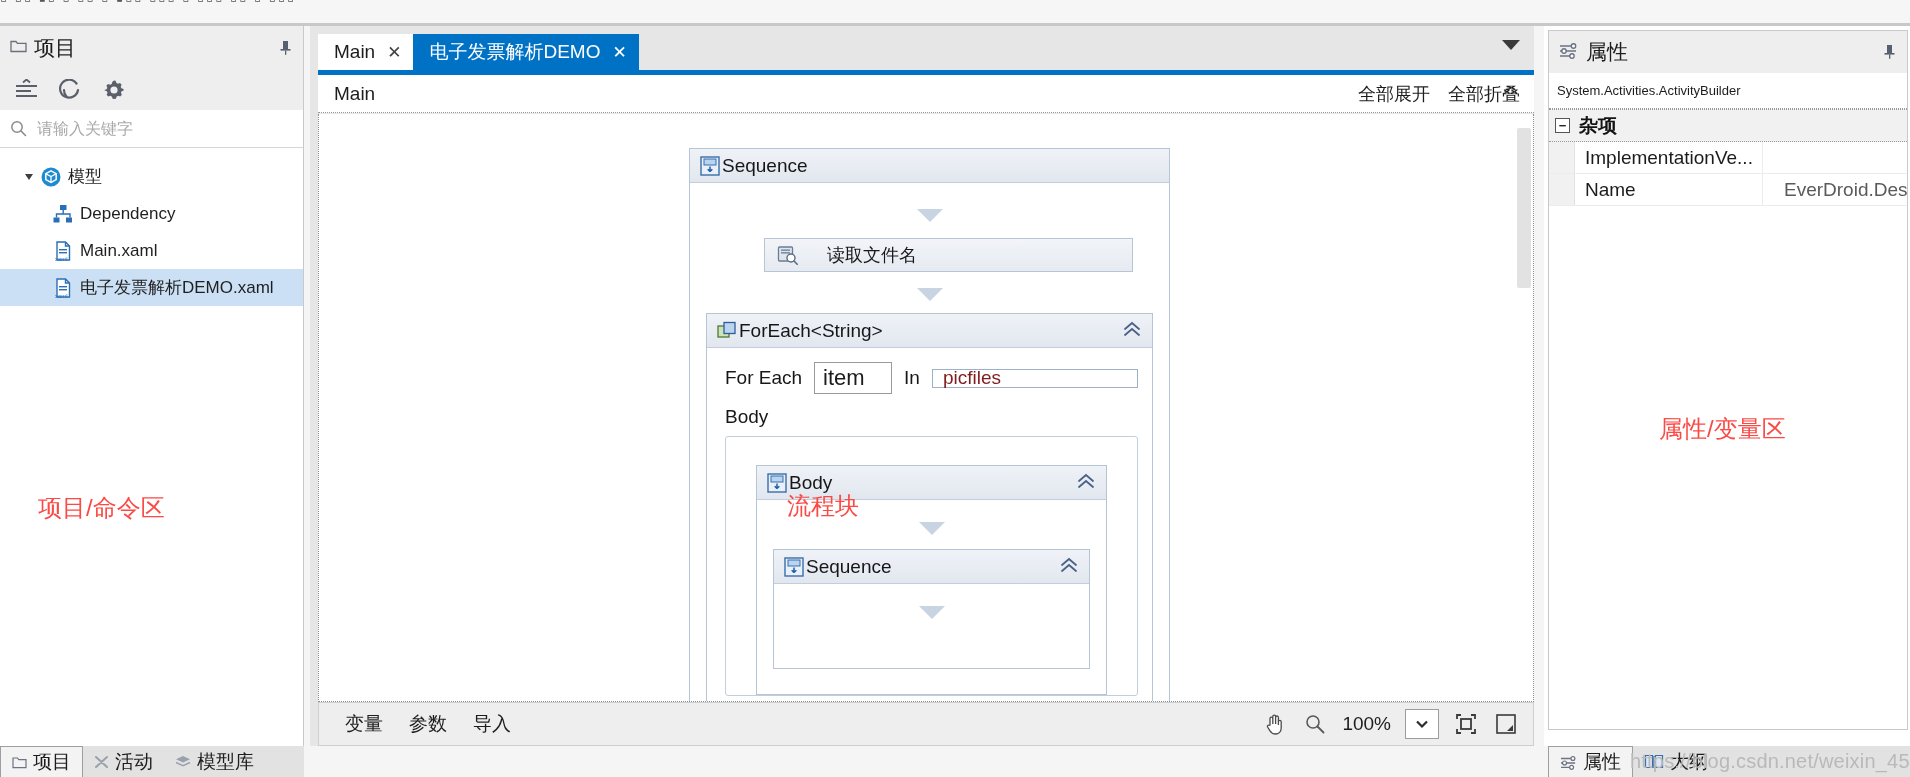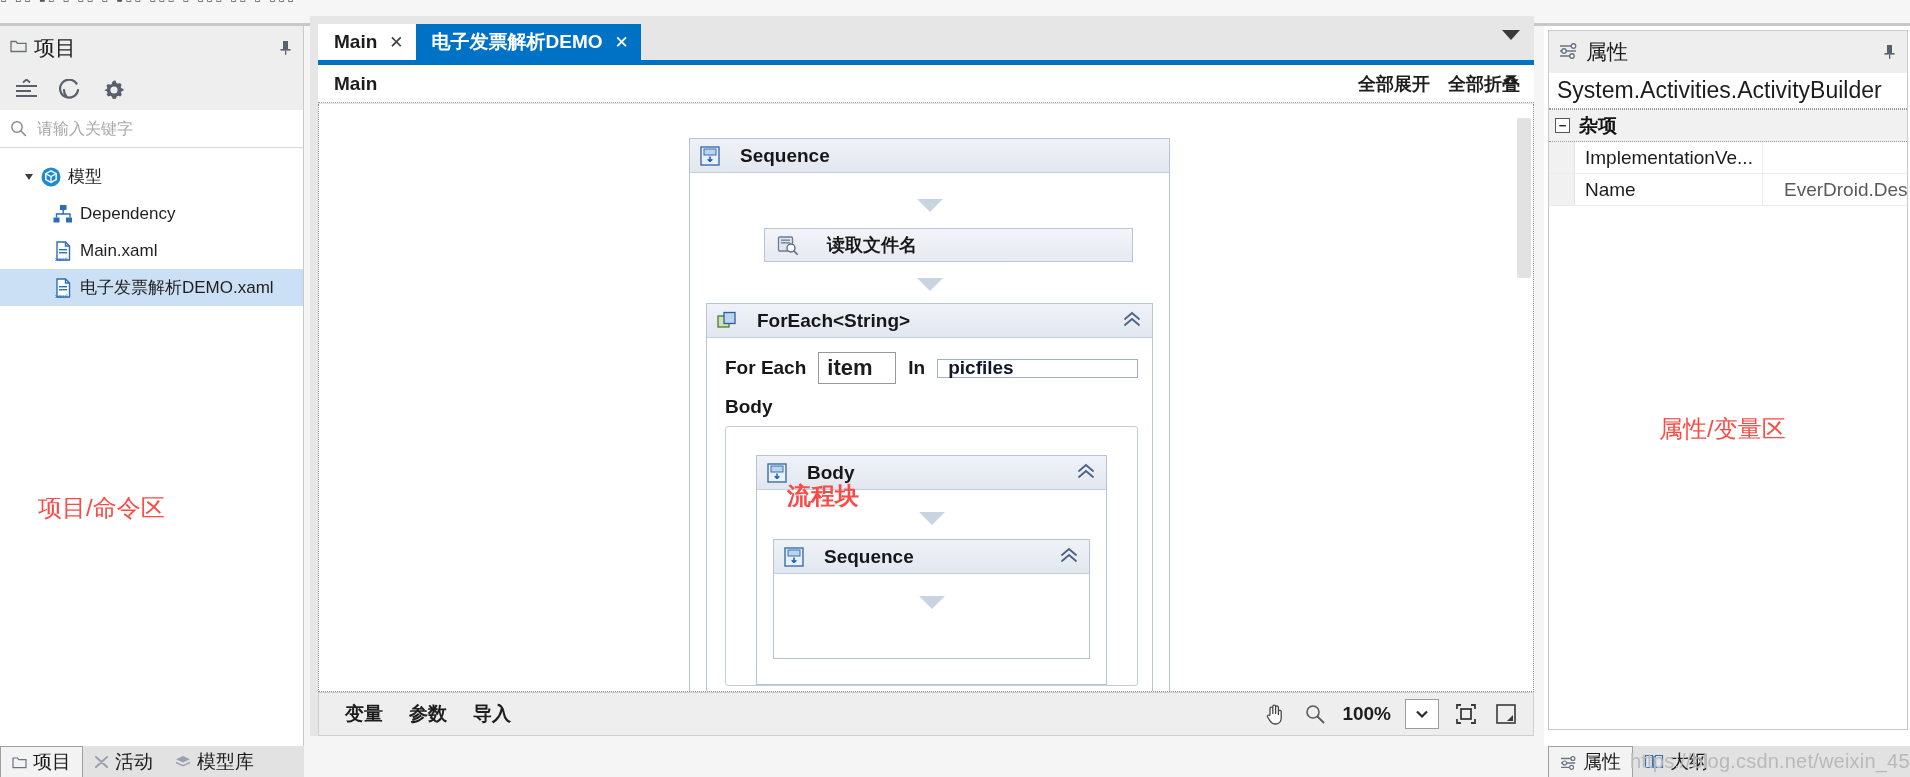--- a/index.html
+++ b/index.html
@@ -96,23 +96,22 @@
     color: #fb4a45;
     font-size: 24px;
     position: absolute;
     white-space: nowrap;
   }
   #note-project { left: 38px; top: 466px; }
   #note-flow { left: 477px; top: 464px; }
 
   
   .center-panel {
-    position: absolute; left: 310px; top: 16px; width: 1224px; height: 720px;
+    position: absolute; left: 310px; top: 26px; width: 1224px; height: 720px;
     background: #e6e6e6;
-    font-weight: bold;
   }
   .tabstrip {
     position: absolute; left: 8px; top: 4px; height: 40px; right: 0;
     display: flex; align-items: flex-end;
   }
   .tab {
     height: 36px; display: flex; align-items: center; gap: 12px;
     padding: 0 12px 0 16px;
     font-size: 19px; color: #1c1c1c;
     background: #ffffff;
@@ -161,21 +160,21 @@
     background: #e2e2e2; border-radius: 2px;
   }
 
   
   .act {
     border: 1px solid #b6c4d8;
     background: #ffffff;
     position: absolute;
   }
   .act-hdr {
-    display: flex; align-items: center; gap: 20px;
+    display: flex; align-items: center; gap: 2px;
     height: 34px; padding: 0 10px;
     background: linear-gradient(to bottom,#eff2f7,#e2e7ef);
     border-bottom: 1px solid #c2cddd;
     font-size: 19px; color: #17171a;
   }
   .act-hdr .chev {
     margin-left: auto; color: #4a6287; font-size: 17px; line-height: 1;
     font-weight: bold;
   }
   .arrow-down {
@@ -204,21 +203,21 @@
   .vbox {
     border: 1px solid #9a9a9a; background: #ffffff;
     height: 32px; width: 78px;
     display: flex; align-items: center; padding: 0 8px;
     font-size: 22px; color: #1c1c1c;
   }
   .ebox {
     border: 1px solid #9eb0c8; background: #ffffff;
     height: 19px; flex: 1;
     display: flex; align-items: center; padding: 0 10px;
-    font-size: 19px; color: #0f172a;
+    font-size: 19px; color: #7f1d1d;
   }
   .body-label { font-size: 19px; color: #17171a; padding: 12px 0 0 18px; }
   .body-drop {
     border: 1px solid #c3cedd; border-radius: 3px;
     margin: 8px 14px 0 18px;
     background: #ffffff;
     padding: 14px 14px 0 14px;
   }
 
   
@@ -249,21 +248,21 @@
     background: #ffffff;
   }
   .rp-box { border: 1px solid #c9c9c9; margin: 4px 2px 0 4px; height: 700px; background:#fff; position:relative;}
   .rp-header {
     height: 42px; background: #eeeeee;
     display: flex; align-items: center; padding: 0 10px;
   }
   .rp-header .rp-title { font-size: 21px; color: #1d1d1d; flex: 1; margin-left: 8px; }
   .rp-typename {
     height: 36px; display: flex; align-items: center; padding-left: 8px;
-    font-size: 23px; color: #1c1c1c;
+    font-size: 13px; color: #1c1c1c;
     border-bottom: 1px dotted #9a9a9a;
   }
   .rp-category {
     height: 33px; display: flex; align-items: center; gap: 9px; padding-left: 6px;
     background: #f1f1f1;
     border-bottom: 1px dotted #9a9a9a;
     border-top: 1px dotted #9a9a9a;
     font-size: 19px; font-weight: bold; color: #131313;
   }
   .exp-box {

